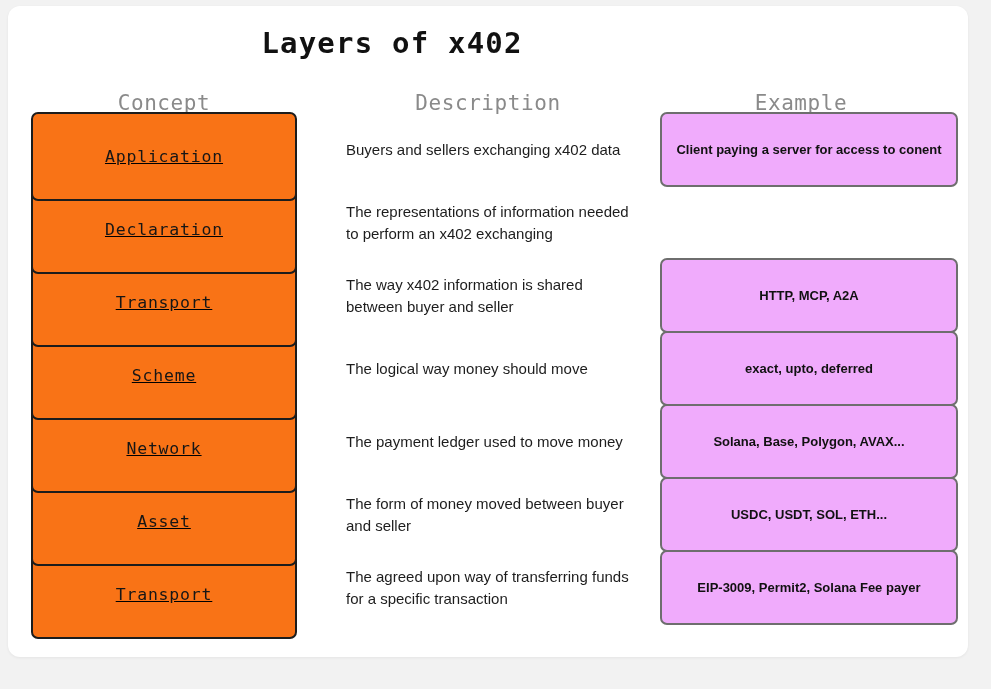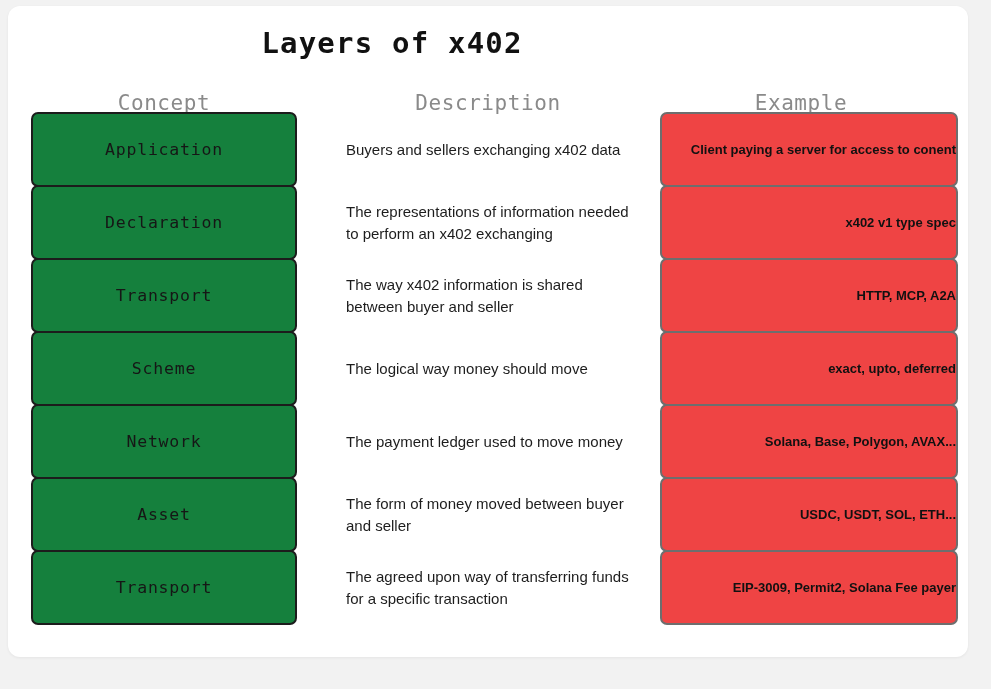--- a/index.html
+++ b/index.html
@@ -67,28 +67,29 @@
     position: relative;
     height: 75px;
   }
 
   
   .concept-box {
     position: absolute;
     left: 23px;
     top: 0;
     width: 266px;
-    height: 75px;
+    height: 89px;
     box-sizing: border-box;
     border: 2px solid #1c1c1c;
     border-radius: 7px;
-    background: #15803d;
+    background: #f97316;
     display: flex;
     align-items: center;
     justify-content: center;
+    text-decoration: underline;
   }
   .concept-label {
     font-family: "DejaVu Sans Mono", "Liberation Mono", monospace;
     font-size: 16.5px;
     font-weight: 500;
     letter-spacing: 0.8px;
     color: #161616;
     white-space: nowrap;
   }
 
@@ -113,24 +114,24 @@
   
   .example-box {
     position: absolute;
     left: 652px;
     top: 0;
     width: 298px;
     height: 75px;
     box-sizing: border-box;
     border: 2px solid #6e6e6e;
     border-radius: 7px;
-    background: #ef4444;
+    background: #f0abfc;
     display: flex;
     align-items: center;
-    justify-content: flex-end;
+    justify-content: center;
   }
   .example-label {
     font-family: "Liberation Sans", sans-serif;
     font-size: 13px;
     font-weight: 700;
     color: #111111;
     white-space: nowrap;
   }
 </style>
 </head>
@@ -156,23 +157,20 @@
           <span class="example-label">Client paying a server for access to conent</span>
         </div>
       </div>
       <div class="row" style="margin-top: -2px; z-index: 6;">
         <div class="concept-box">
           <span class="concept-label">Declaration</span>
         </div>
         <div class="description-cell">
           <span class="description-text">The representations of information needed to perform an x402 exchanging</span>
         </div>
-        <div class="example-box">
-          <span class="example-label">x402 v1 type spec</span>
-        </div>
       </div>
       <div class="row" style="margin-top: -2px; z-index: 5;">
         <div class="concept-box">
           <span class="concept-label">Transport</span>
         </div>
         <div class="description-cell">
           <span class="description-text">The way x402 information is shared between buyer and seller</span>
         </div>
         <div class="example-box">
           <span class="example-label">HTTP, MCP, A2A</span>

